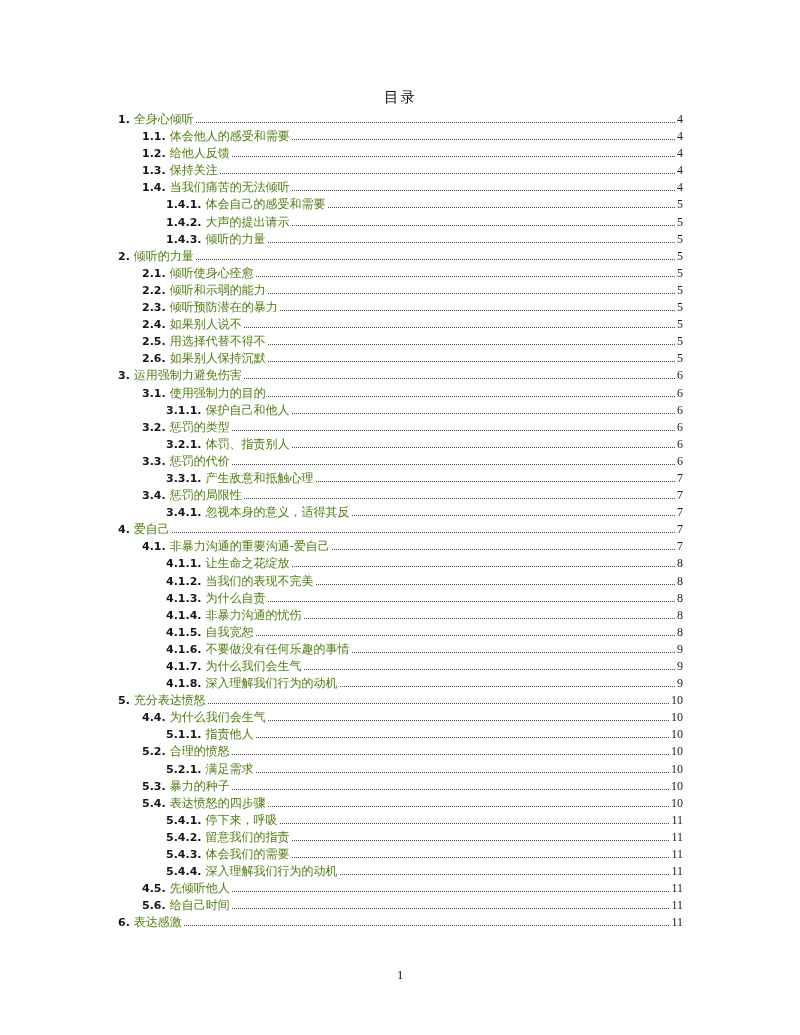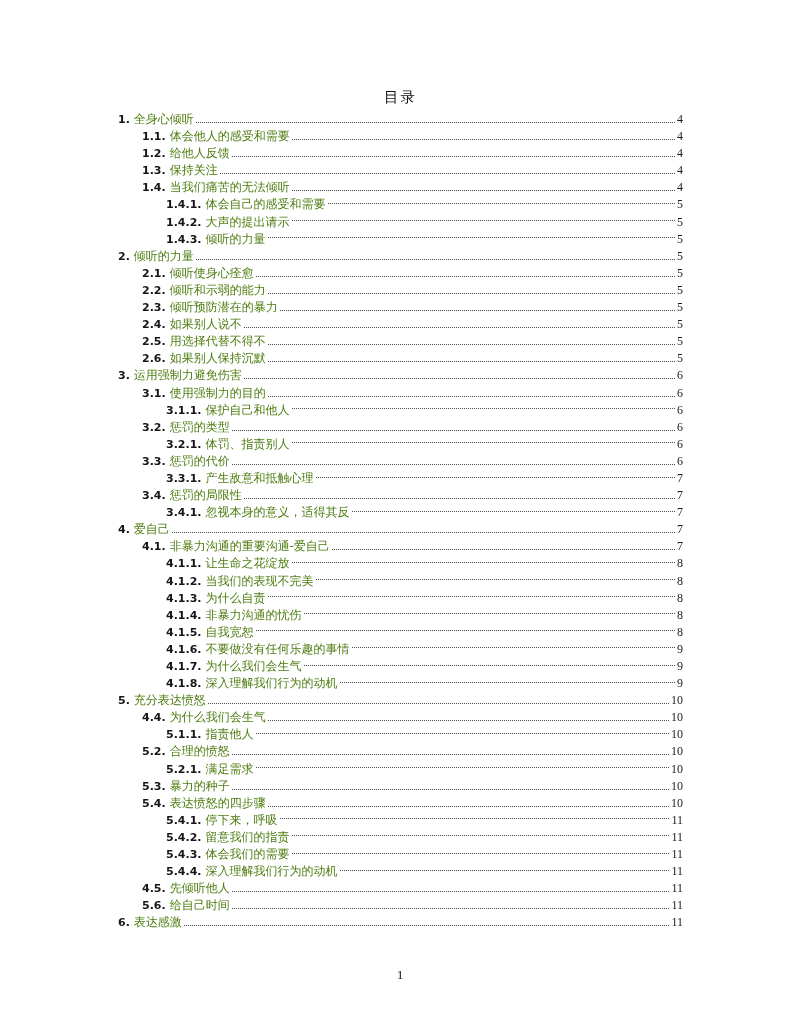--- a/index.html
+++ b/index.html
@@ -31,21 +31,21 @@
   .toc-row {
     display: flex;
     align-items: baseline;
     height: 17.1px;
     line-height: 17.1px;
     font-size: 12px;
     white-space: nowrap;
   }
   .toc-row.lvl1 { padding-left: 0; }
   .toc-row.lvl2 { padding-left: 24px; }
-  .toc-row.lvl3 { padding-left: 48px; align-items: center; }
+  .toc-row.lvl3 { padding-left: 48px; }
   .num {
     font-family: "DejaVu Sans", "Liberation Sans", sans-serif;
     font-weight: 600;
     font-size: 11px;
     margin-right: 4px;
     color: #161616;
   }
   .label { color: #4d7c0f; }
   .dots {
     flex: 1;

